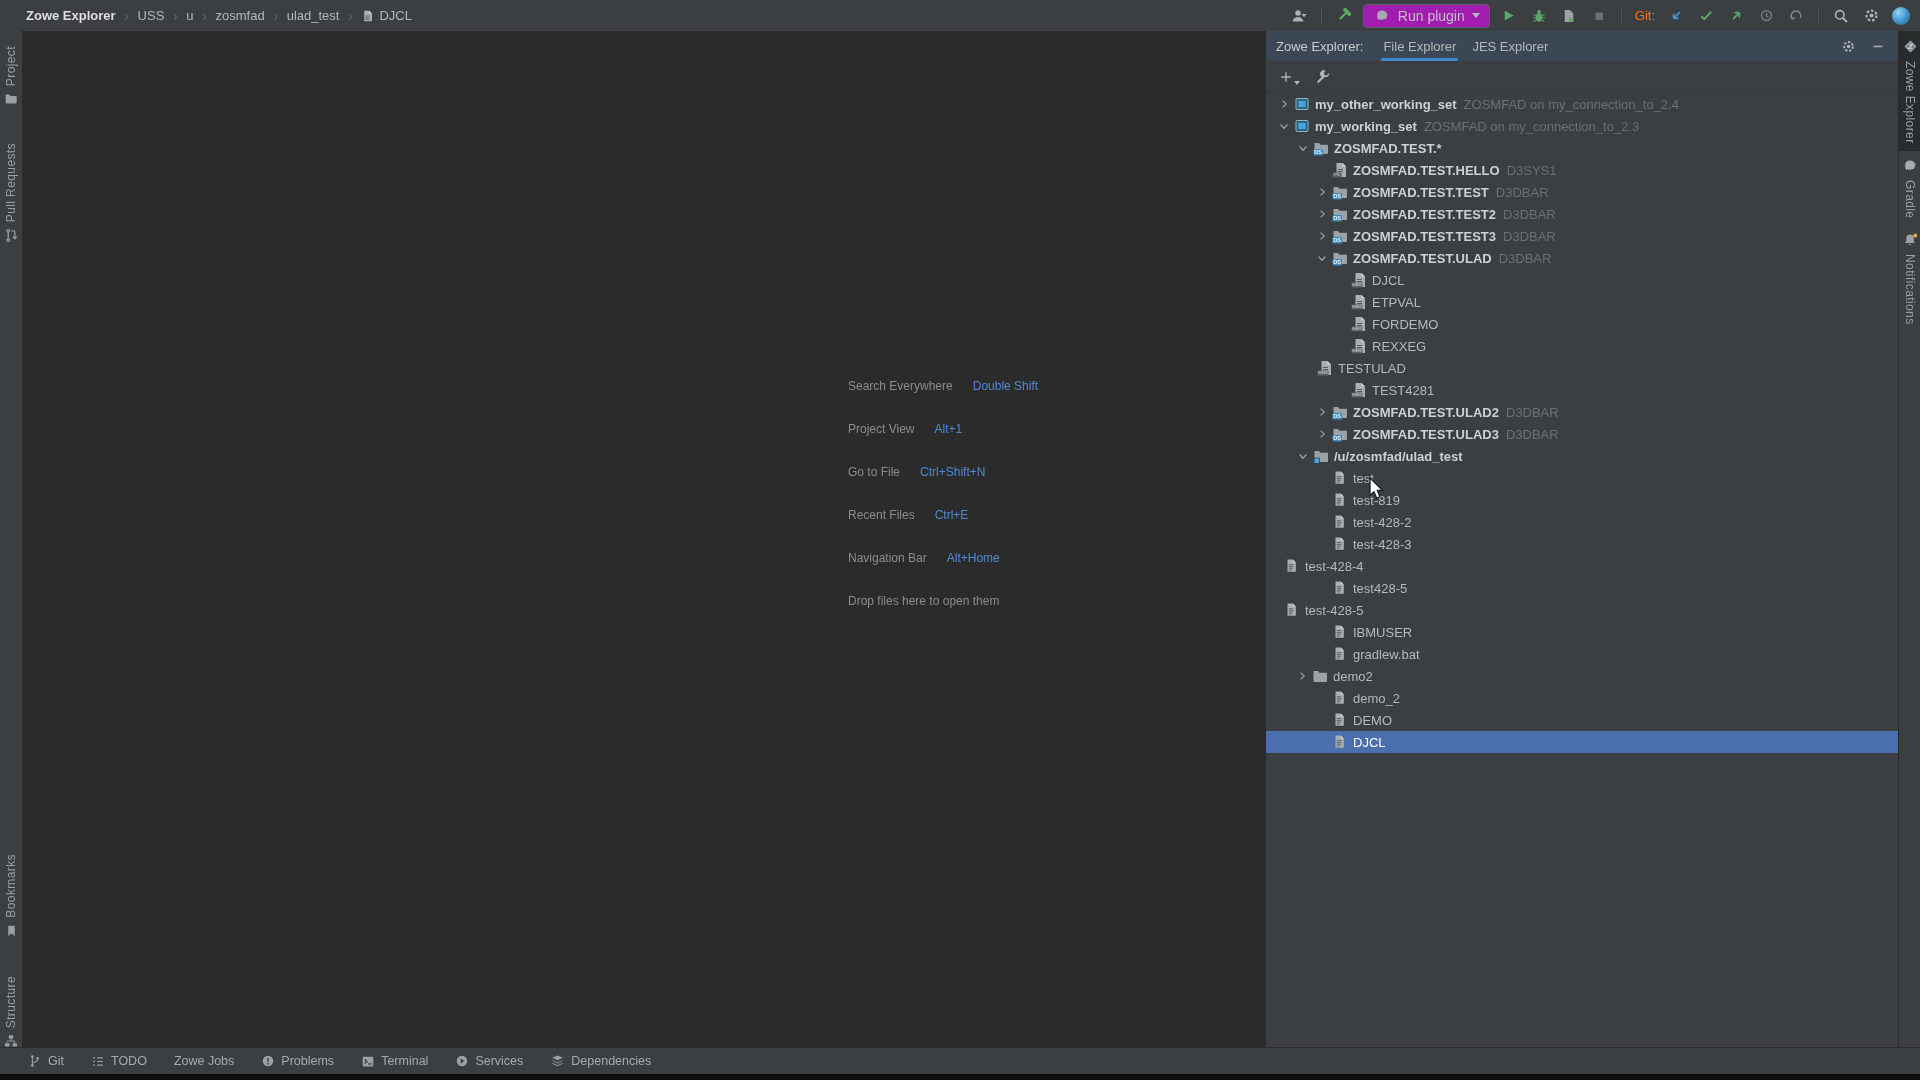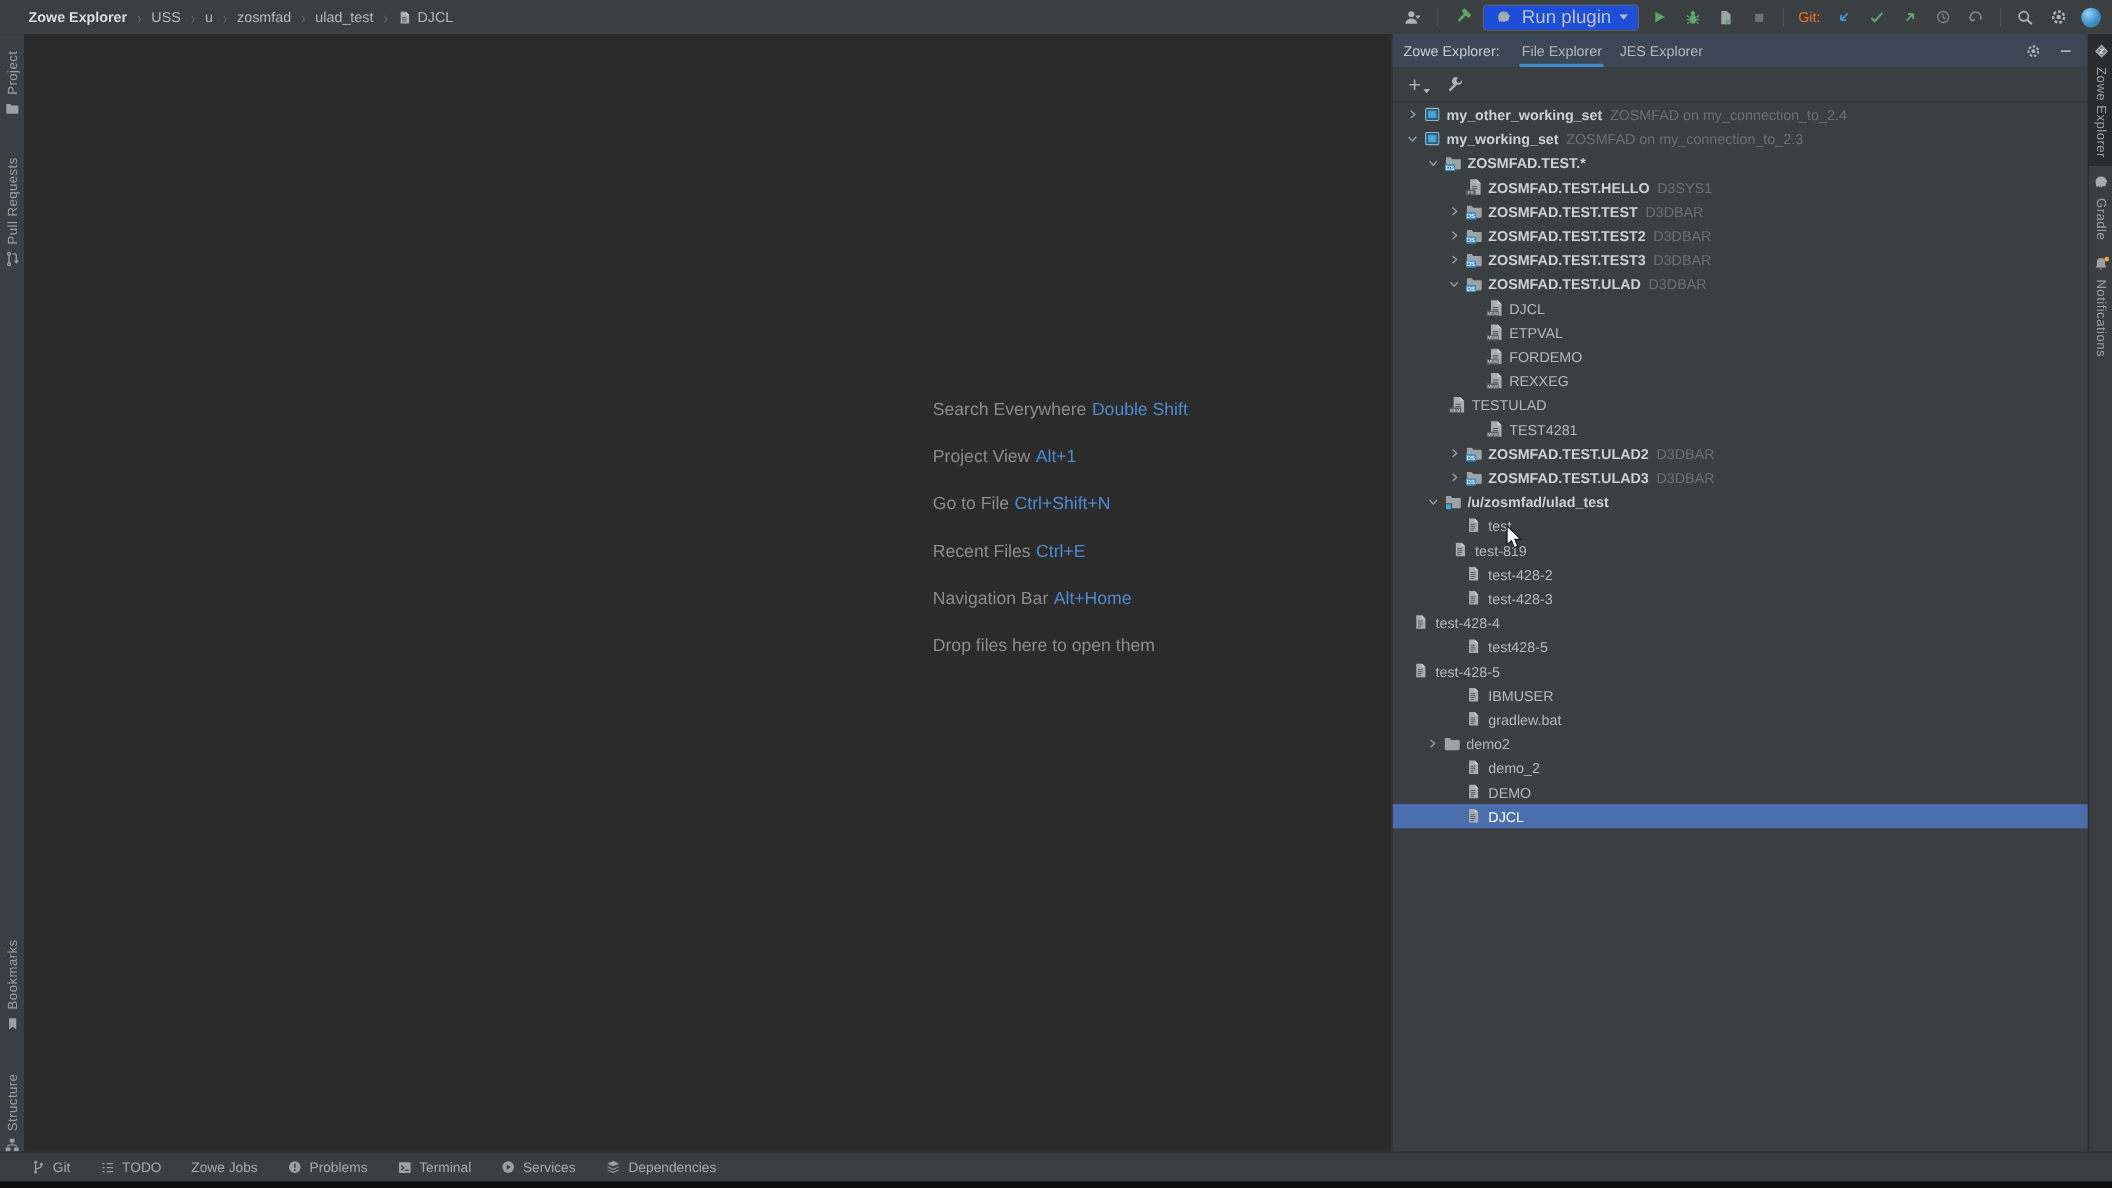--- a/index.html
+++ b/index.html
@@ -12,21 +12,21 @@
   #topbar{position:absolute;left:0;top:0;width:1920px;height:31px;background:#3C3F41;
           border-bottom:1px solid #2B2B2B;display:flex;align-items:center}
   #breadcrumbs{display:flex;align-items:center;gap:9px;padding-left:26px;font-size:13px;color:#B4B8BB;white-space:nowrap}
   .bc-item{display:flex;align-items:center;gap:5px}
   .bc-first{font-weight:bold;color:#DDDFE1}
   .bc-sep{color:#66696B;font-size:12px;transform:scaleY(1.35)}
   #toolbar{position:absolute;right:8px;top:0;height:31px;display:flex;align-items:center;gap:8px}
   .tbtn{display:flex;align-items:center;justify-content:center;height:24px;min-width:22px}
   .tb-sep{width:1px;height:17px;background:#515354;margin:0 3px}
   .combo{display:flex;align-items:center;gap:7px;border:1px solid #5E6162;border-radius:4px;
-         height:22px;padding:0 9px;color:#BDC1C3;font-size:17px;background:#1d4ed8}
+         height:22px;padding:0 9px;color:#BDC1C3;font-size:14px;background:#a21caf}
   .git-lbl{color:#f97316;font-size:13px;margin:0 2px}
   .avatar{width:18px;height:18px;border-radius:50%;
           background:radial-gradient(circle at 35% 30%,#8ed6ef,#3f8fd0 55%,#2d7a55)}
 
   
   #stripe-left{position:absolute;left:0;top:31px;width:22px;height:1016px;background:#3C3F41;
                border-right:1px solid #2B2B2B;display:flex;flex-direction:column;
                justify-content:space-between;align-items:center;padding:8px 0 10px}
   #stripe-right{position:absolute;left:1898px;top:31px;width:22px;height:1016px;background:#3C3F41;
                 border-left:1px solid #2B2B2B;display:flex;flex-direction:column;align-items:center}
@@ -34,21 +34,21 @@
   .stripe-btn{display:flex;flex-direction:column;align-items:center;gap:6px;padding:7px 0;width:22px}
   .stripe-lbl{font-size:12px;color:#9BA0A4;letter-spacing:.4px;white-space:nowrap}
   .vl .stripe-lbl{writing-mode:vertical-rl;transform:rotate(180deg)}
   .vl{flex-direction:column-reverse}
   .vr .stripe-lbl{writing-mode:vertical-rl}
   .stripe-btn.active{background:rgba(0,0,0,.30)}
 
   
   #editor{position:absolute;left:22px;top:31px;width:1243px;height:1016px;background:#2B2B2B}
   #hints{position:absolute;left:826px;top:333px}
-  .hint{height:43px;display:flex;gap:5px;font-size:16px;white-space:nowrap}
+  .hint{height:43px;display:flex;align-items:center;gap:20px;font-size:12px;white-space:nowrap}
   .hlabel{color:#8C8C8C}
   .hkey{color:var(--shortcut,#4E8AD4)}
 
   
   #toolwindow{position:absolute;left:1265px;top:31px;width:633px;height:1016px;background:#3C3F41;
               border-left:1px solid #2B2B2B}
   #tw-header{height:30px;background:#3B4754;display:flex;align-items:center;padding:0 10px;gap:20px;font-size:13px}
   .tw-title{color:#C9CDD0;white-space:nowrap}
   .tw-tab{position:relative;height:30px;display:flex;align-items:center;color:#B3B8BB;white-space:nowrap}
   .tw-tab.active::after{content:"";position:absolute;left:-2px;right:-2px;bottom:0;height:3px;
@@ -669,21 +669,21 @@
             <span style="display:flex">
               <svg width="14" height="15" viewBox="0 0 16 16">
                 <path d="M4 1h6l3.5 3.5V15H4z" fill="#A9AEB2"></path>
                 <path d="M10 1v3.5h3.5" fill="#CDD1D4"></path>
                 <path d="M5.5 7h5M5.5 9h5M5.5 11h5M5.5 13h3.5" stroke="#55595C" stroke-width="1"></path>
               </svg>
             </span>
           </span>
           <span class="lbl">test</span>
         </div>
-        <div class="row" style="padding-left:36px">
+        <div class="row" style="padding-left:48px">
           <span class="chev"></span>
           <span class="ticon">
             <span style="display:flex">
               <svg width="14" height="15" viewBox="0 0 16 16">
                 <path d="M4 1h6l3.5 3.5V15H4z" fill="#A9AEB2"></path>
                 <path d="M10 1v3.5h3.5" fill="#CDD1D4"></path>
                 <path d="M5.5 7h5M5.5 9h5M5.5 11h5M5.5 13h3.5" stroke="#55595C" stroke-width="1"></path>
               </svg>
             </span>
           </span>

